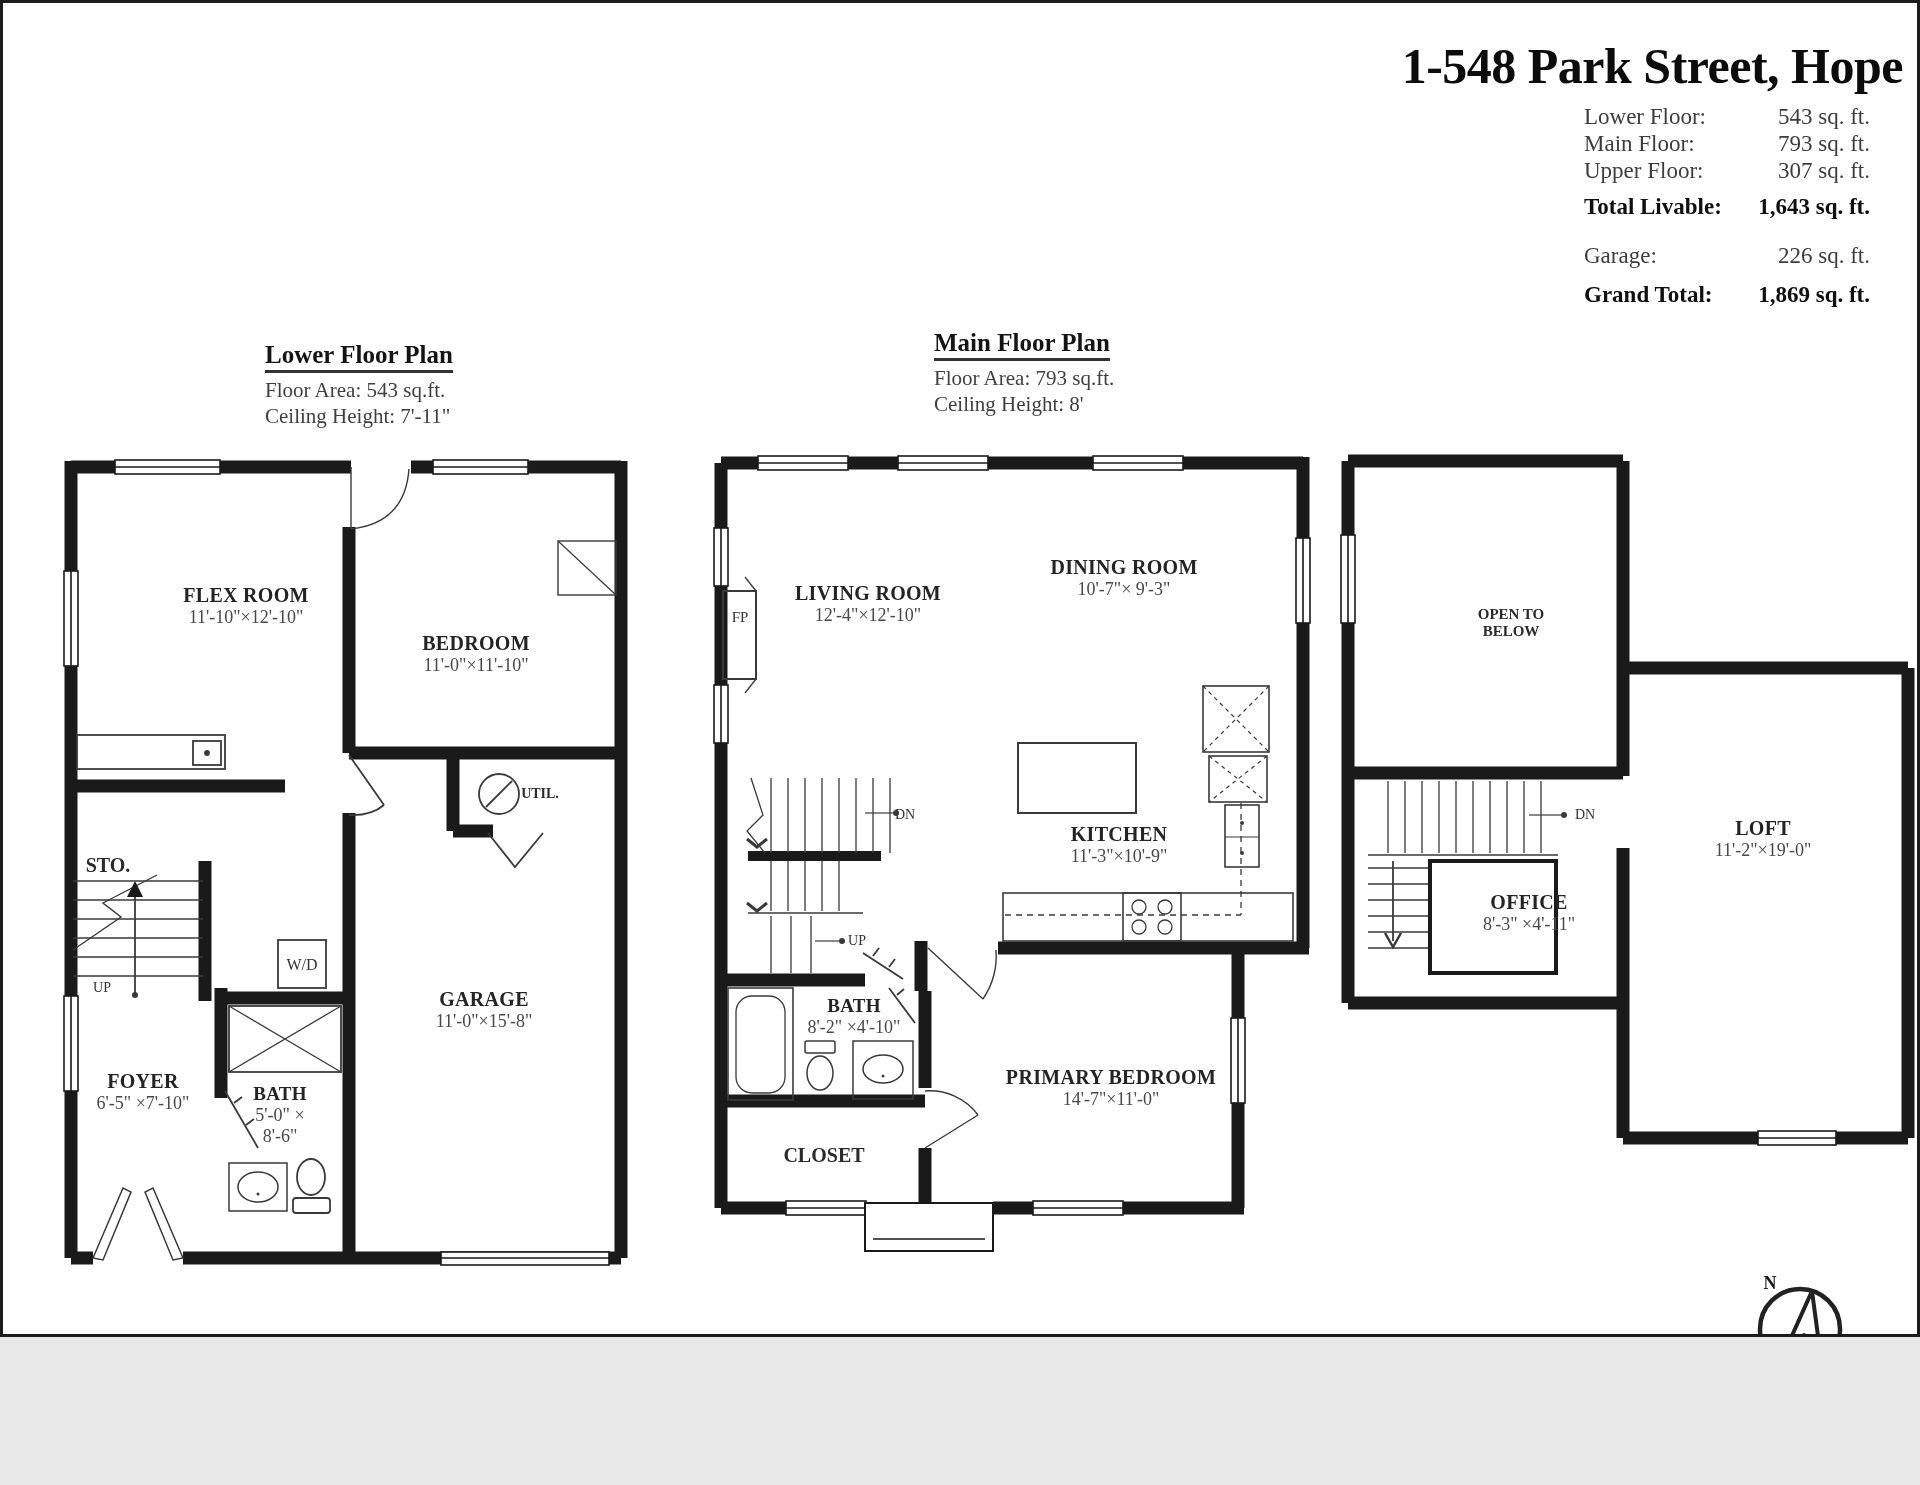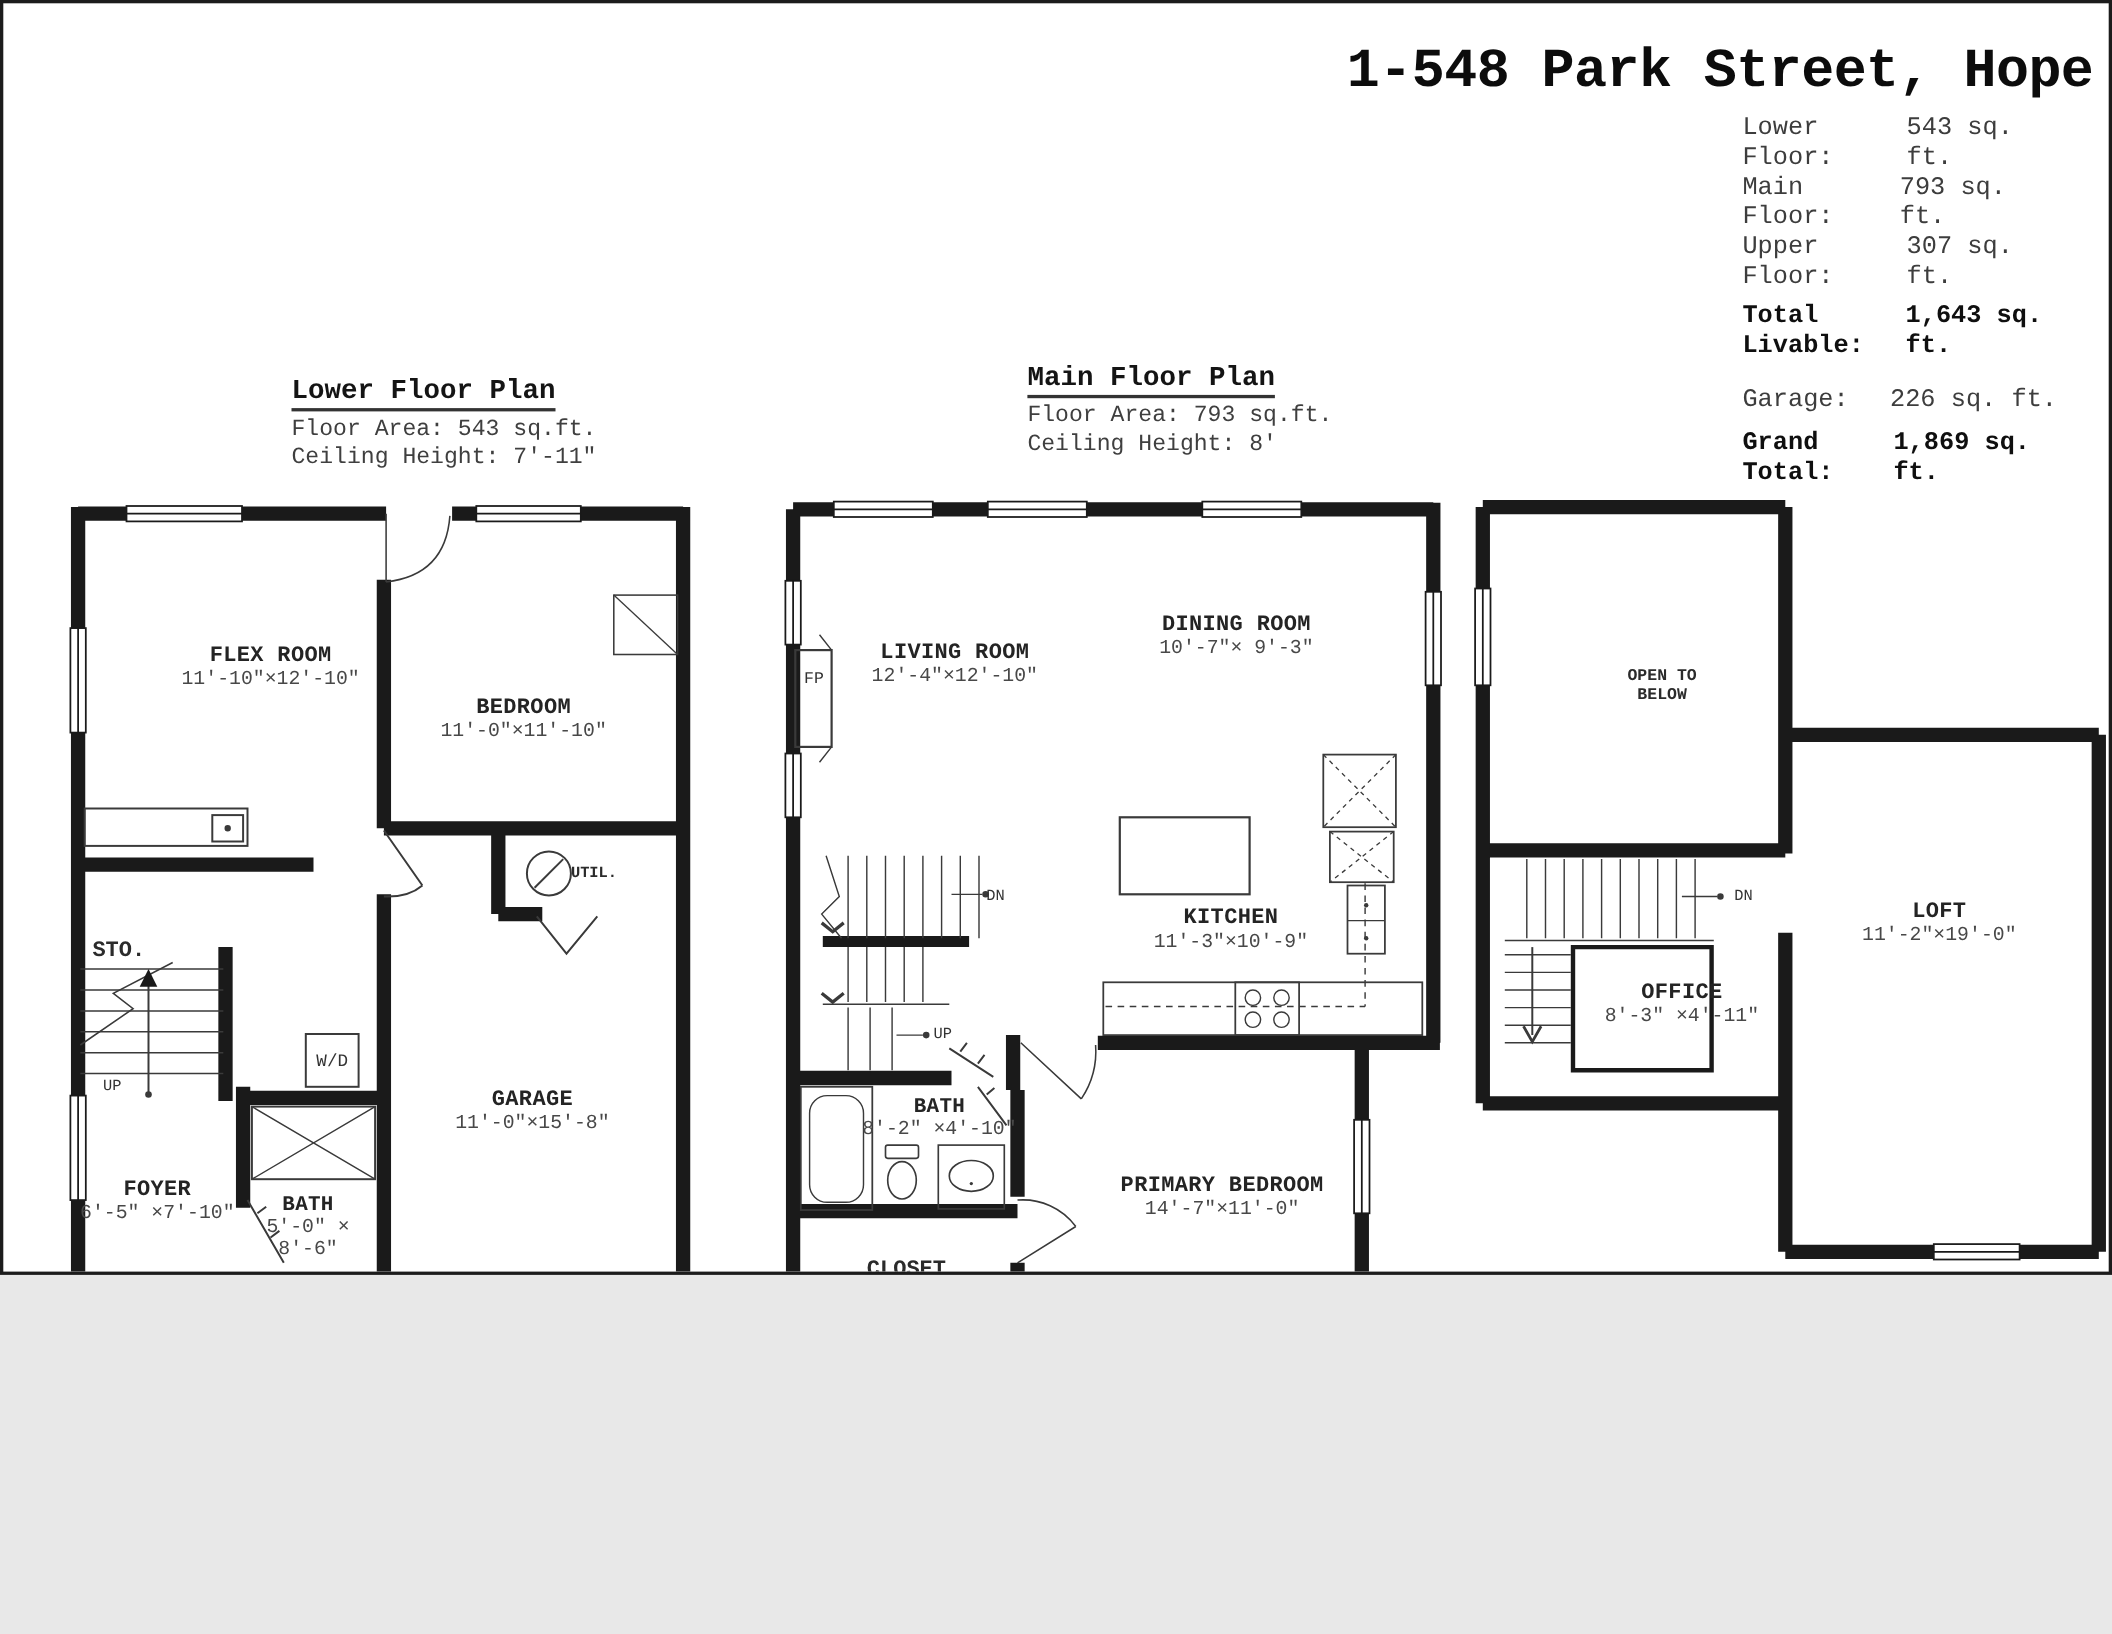--- a/index.html
+++ b/index.html
@@ -1,19 +1,19 @@
 <!DOCTYPE html>
 <html><head>
 <meta charset="utf-8">
 <style>
   html,body{margin:0;padding:0;background:#e8e8e8;}
   .canvas{
-    position:relative;width:1920px;height:1159px;background:#ffffff;
+    position:relative;width:1920px;height:1337px;background:#ffffff;
     box-sizing:border-box;border:3px solid #1c1c1c;overflow:hidden;
-    font-family:Liberation Mono, monospace;color:#222;
+    font-family:Liberation Serif, serif;color:#222;
   }
   .main-title{
     position:absolute;top:34px;right:14px;margin:0;
     font-size:50px;font-weight:800;letter-spacing:-0.5px;color:#0c0c0c;white-space:nowrap;
   }
   .stats{position:absolute;left:1581px;top:100px;width:286px;font-size:23px;color:#3d3d3d;}
   .stat-row{display:flex;justify-content:space-between;line-height:27px;}
   .stat-row.bold{font-weight:700;color:#0f0f0f;}
   .stat-row.mt-sm{margin-top:9px;}
   .stat-row.mt-lg{margin-top:22px;}

